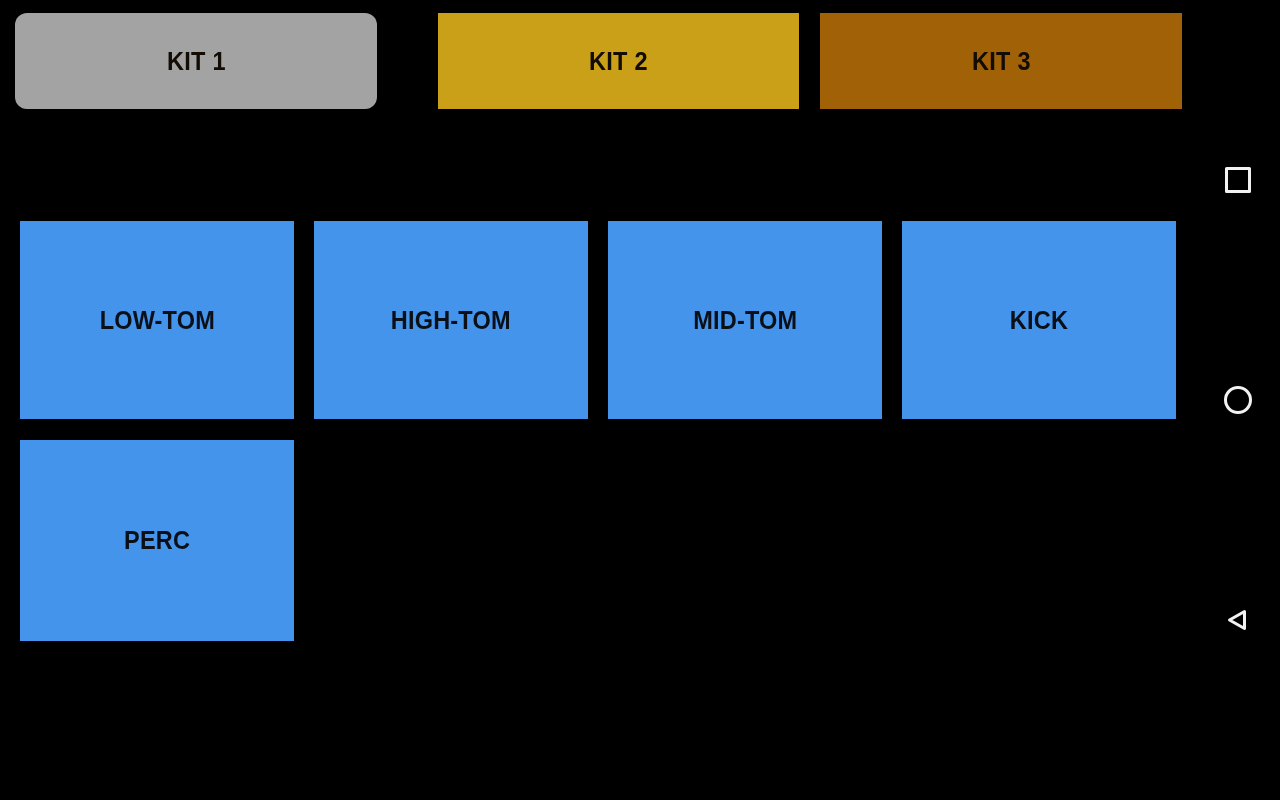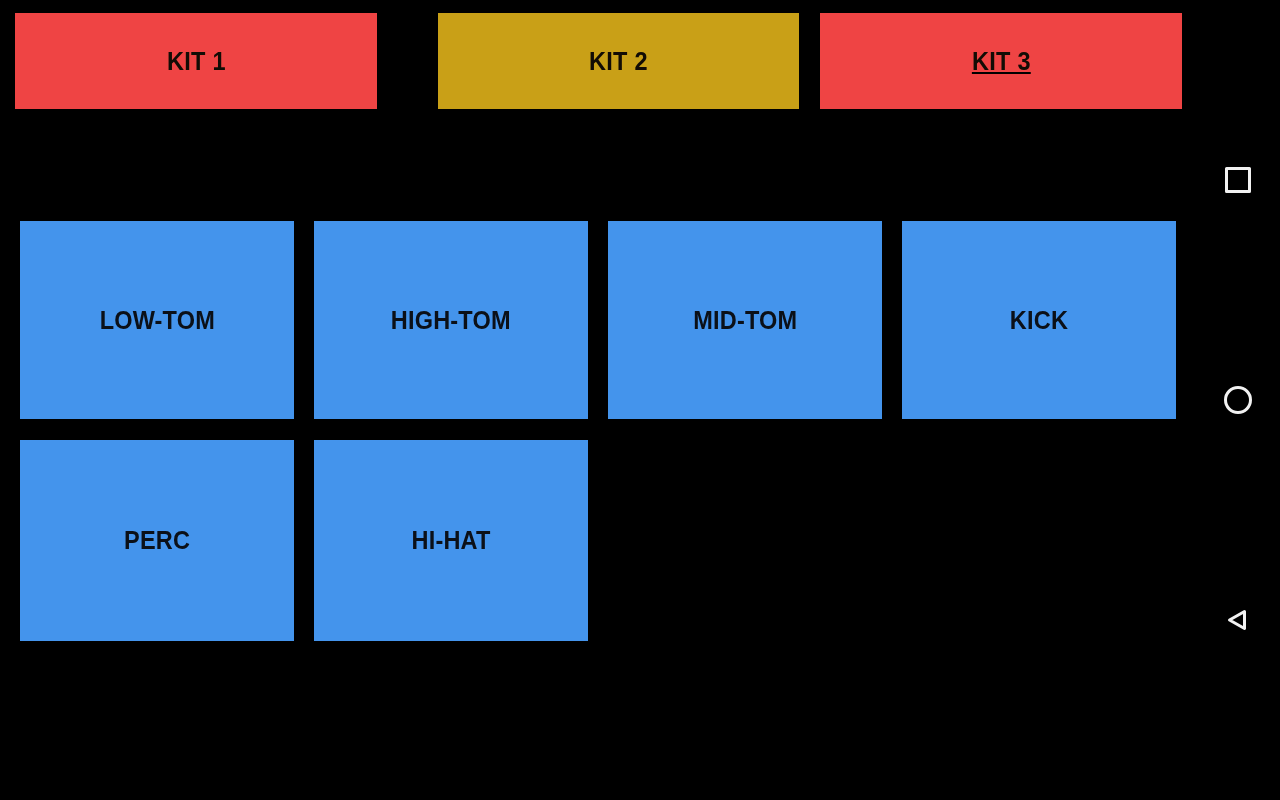--- a/index.html
+++ b/index.html
@@ -142,49 +142,46 @@
   .glyph-triangle svg { display: block; }
 </style>
 </head>
 <body>
 
 <div id="screen">
 
   <div id="app-area">
 
     <div id="kit-row">
-      <div class="kit-button" style="background:#ef4444;">
+      <div class="kit-button" style="background:#a3a3a3;border-radius:12px;">
         <span class="kit-label">KIT 1</span>
       </div>
       <div class="kit-button" style="background:#C9A017;margin-left:40px;">
         <span class="kit-label">KIT 2</span>
       </div>
-      <div class="kit-button" style="background:#ef4444;text-decoration:underline;">
+      <div class="kit-button" style="background:#a16207;">
         <span class="kit-label">KIT 3</span>
       </div>
     </div>
 
     <div id="pad-grid">
       <div class="pad">
         <span class="pad-label">LOW-TOM</span>
       </div>
       <div class="pad">
         <span class="pad-label">HIGH-TOM</span>
       </div>
       <div class="pad">
         <span class="pad-label">MID-TOM</span>
       </div>
       <div class="pad">
         <span class="pad-label">KICK</span>
       </div>
       <div class="pad">
         <span class="pad-label">PERC</span>
-      </div>
-      <div class="pad">
-        <span class="pad-label">HI-HAT</span>
       </div>
     </div>
 
   </div>
 
   <div id="nav-bar">
 
     <div class="nav-btn" id="nav-recents">
       <span class="glyph-square"></span>
     </div>

